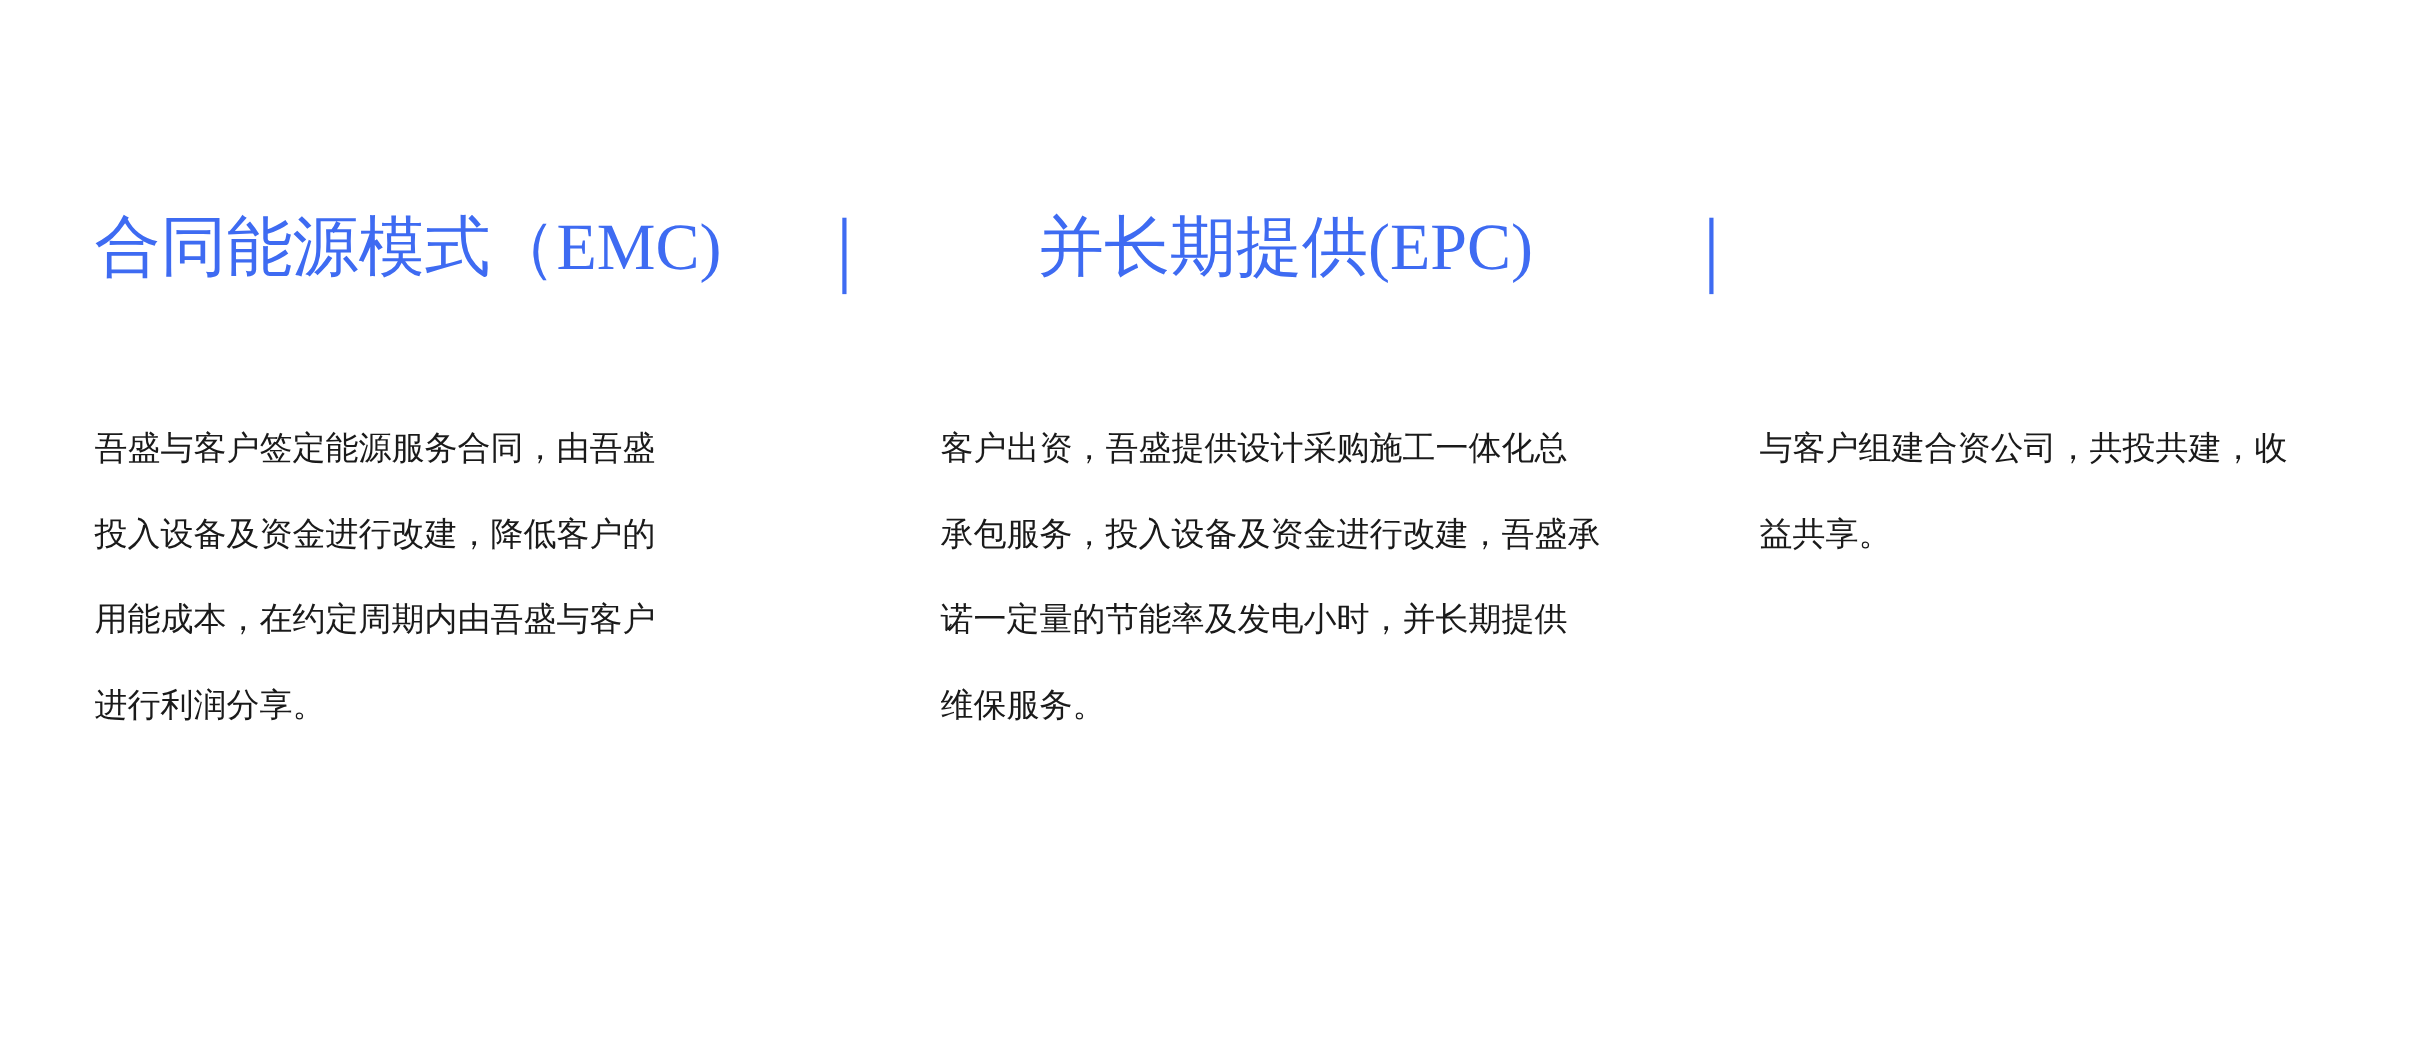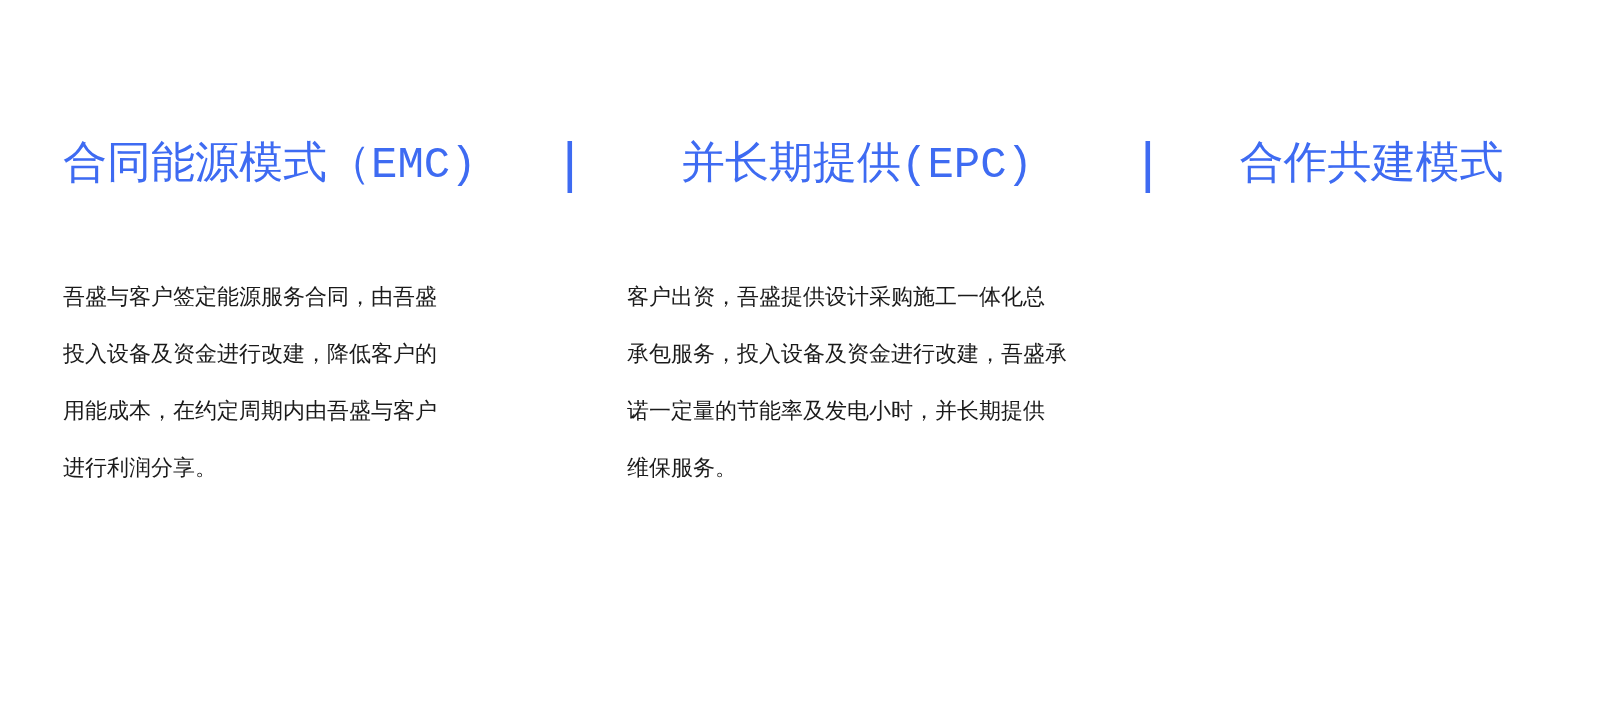--- a/index.html
+++ b/index.html
@@ -8,21 +8,21 @@
     --bg:#ffffff;
   }
   *{box-sizing:border-box;}
   html,body{margin:0;padding:0;background:var(--bg);}
   .page{
     position:relative;
     width:1618px;
     height:604px;
     background:var(--bg);
     overflow:hidden;
-    font-family:Liberation Mono, monospace;
+    font-family:Liberation Serif, serif;
   }
   .section{
     position:absolute;
     top:0;
     height:100%;
   }
   .section-1{left:63px;width:402px;}
   .section-2{left:627px;width:460px;}
   .section-3{left:1173px;width:397px;}
   .section-title{
@@ -83,16 +83,17 @@
     <h2 class="section-title">并长期提供(EPC)</h2>
     <p class="section-body">客户出资，吾盛提供设计采购施工一体化总
 承包服务，投入设备及资金进行改建，吾盛承
 诺一定量的节能率及发电小时，并长期提供
 维保服务。</p>
   </section>
 
   <span class="separator separator-2">|</span>
 
   <section class="section section-3">
-    <h2 class="section-title">合作共建模式</h2>
+    <p class="section-body">与客户组建合资公司，共投共建，收
+益共享。</p>
   </section>
 
 </div>
 
 </body></html>

